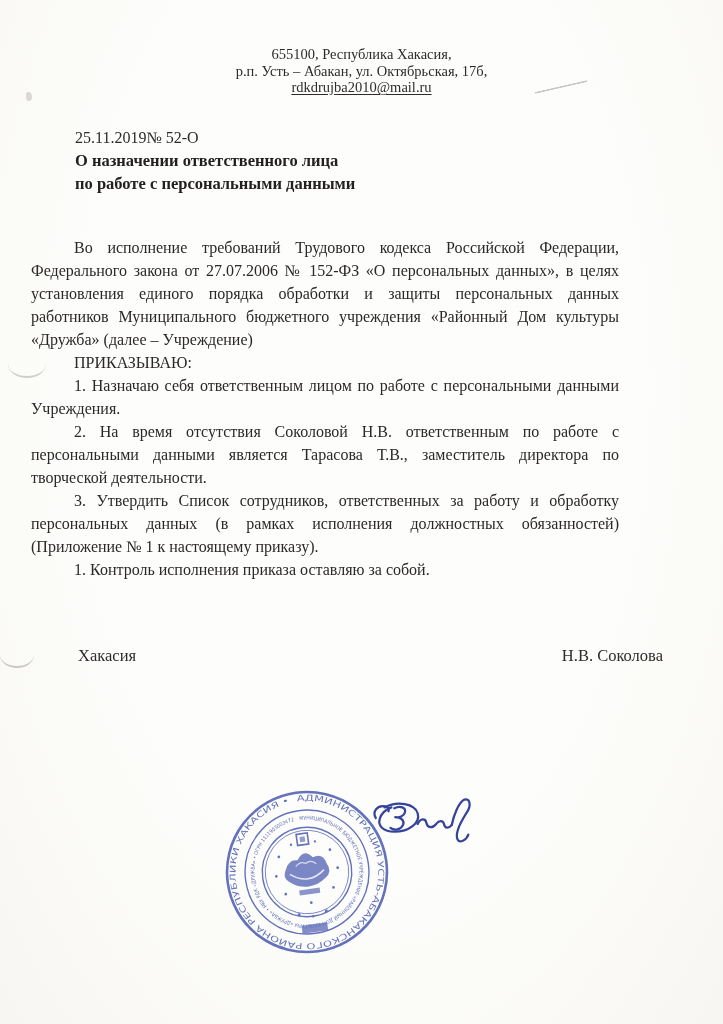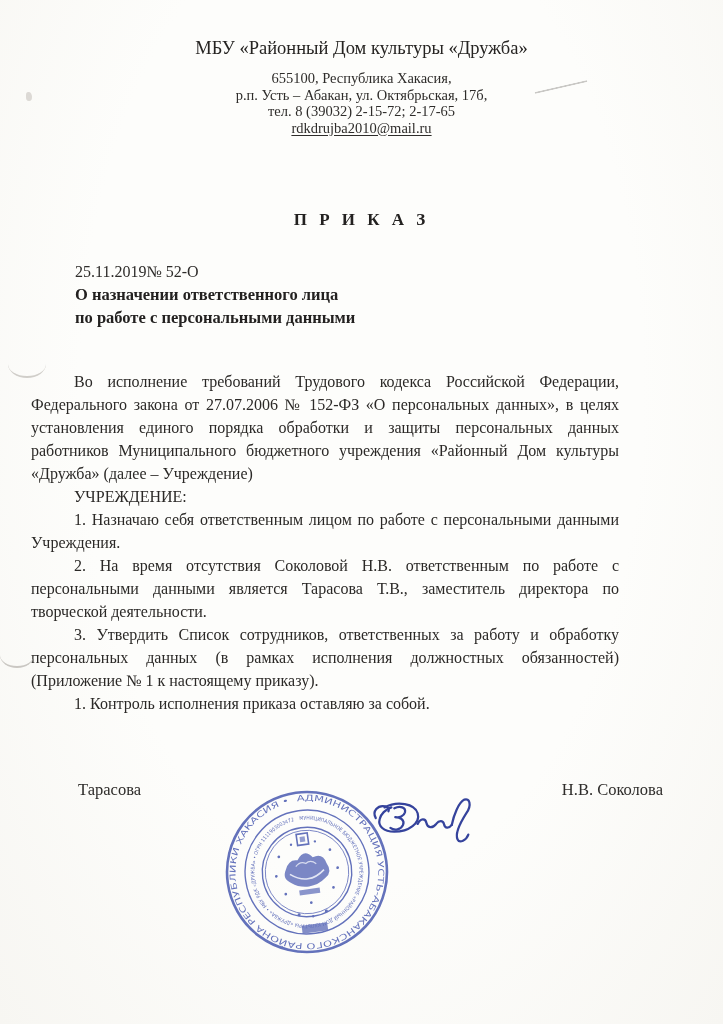--- a/index.html
+++ b/index.html
@@ -67,52 +67,49 @@
     left:26px;top:92px;width:6px;height:9px;background:#d8d5d0;
     border-radius:40% 60% 50% 50%;opacity:.9;
   }
 </style>
 </head>
 <body>
 
 <div class="page">
 
   <header class="letterhead">
-    <div class="org-name">МБУ «Районный Дом культуры «Дружба»</div>
     <div class="address">
       <div>655100, Республика Хакасия,</div>
       <div>р.п. Усть – Абакан, ул. Октябрьская, 17б,</div>
-      <div>тел.  8 (39032) 2-15-72; 2-17-65</div>
       <div class="email">rdkdrujba2010@mail.ru</div>
     </div>
   </header>
 
-  <div class="doc-title">П Р И К А З</div>
 
   <div class="date-row">
     <span>25.11.2019</span>
     <span>№ 52-О</span>
   </div>
 
   <div class="subject">
     <div>О назначении ответственного лица</div>
     <div>по работе с персональными данными</div>
   </div>
 
   <div class="body-text">
     <p>Во исполнение требований Трудового кодекса Российской Федерации, Федерального закона от 27.07.2006 № 152-ФЗ «О персональных данных», в целях установления единого порядка обработки и защиты персональных данных работников Муниципального бюджетного учреждения «Районный Дом культуры «Дружба» (далее – Учреждение)</p>
-    <p>УЧРЕЖДЕНИЕ:</p>
+    <p>ПРИКАЗЫВАЮ:</p>
     <p>1. Назначаю себя ответственным лицом по работе с персональными данными Учреждения.</p>
     <p>2. На время отсутствия Соколовой Н.В. ответственным по работе с персональными данными является Тарасова Т.В., заместитель директора по творческой деятельности.</p>
     <p>3. Утвердить Список сотрудников, ответственных за работу и обработку персональных данных (в рамках исполнения должностных обязанностей) (Приложение № 1 к настоящему приказу).</p>
     <p>1. Контроль исполнения приказа оставляю за собой.</p>
   </div>
 
   <div class="sign-row">
-    <span>Тарасова</span>
+    <span>Хакасия</span>
     <span>Н.В. Соколова</span>
   </div>
 
   <svg class="stamp" viewBox="0 0 200 200" aria-hidden="true">
     <g stroke="#4f5fb3" fill="none">
       <circle cx="100" cy="100" r="93" stroke-width="2.6"></circle>
       <circle cx="100" cy="100" r="72" stroke-width="1.4"></circle>
       <circle cx="100" cy="100" r="52" stroke-width="1.4"></circle>
       <circle cx="100" cy="100" r="48.5" stroke-width="0.8"></circle>
     </g>

